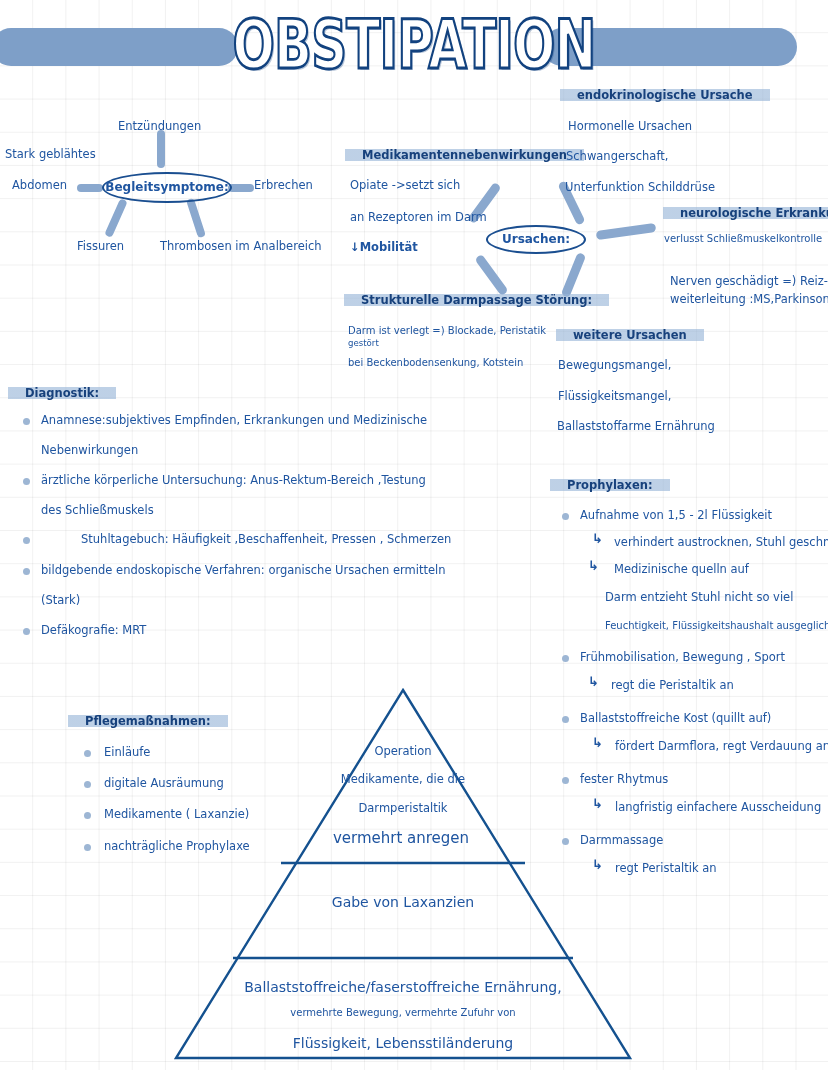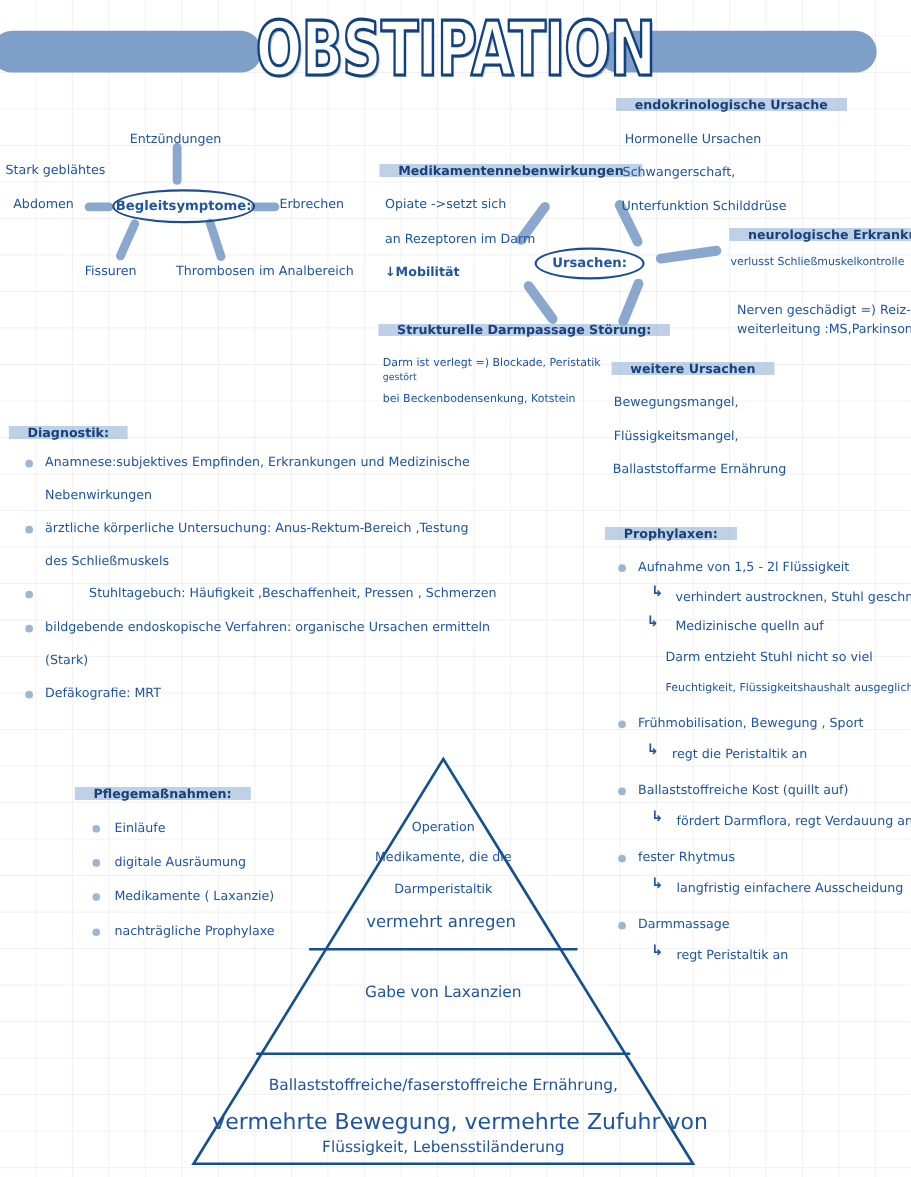--- a/index.html
+++ b/index.html
@@ -232,17 +232,17 @@
     </svg>
 
     <div class="pyr-label hw" style="left:96px;top:86px;width:270px;font-size:11.5px;">Medikamente, die die</div>
     <div class="pyr-label hw" style="left:96px;top:58px;width:270px;font-size:11.5px;">Operation</div>
     <div class="pyr-label hw" style="left:96px;top:115px;width:270px;font-size:11.5px;">Darmperistaltik</div>
     <div class="pyr-label hw" style="left:94px;top:143px;width:270px;font-size:15px;">vermehrt anregen</div>
 
     <div class="pyr-label hw" style="left:76px;top:208px;width:310px;font-size:14px;">Gabe von Laxanzien</div>
 
     <div class="pyr-label hw" style="left:21px;top:293px;width:420px;font-size:14px;">Ballaststoffreiche/faserstoffreiche Ernährung,</div>
-    <div class="pyr-label hw" style="left:21px;top:321px;width:420px;font-size:20px;">vermehrte Bewegung, vermehrte Zufuhr von</div>
+    <div class="pyr-label hw" style="left:21px;top:321px;width:420px;font-size:10px;">vermehrte Bewegung, vermehrte Zufuhr von</div>
     <div class="pyr-label hw" style="left:21px;top:349px;width:420px;font-size:14px;">Flüssigkeit, Lebensstiländerung</div>
   </div>
 
 </div>
 
 </body></html>

